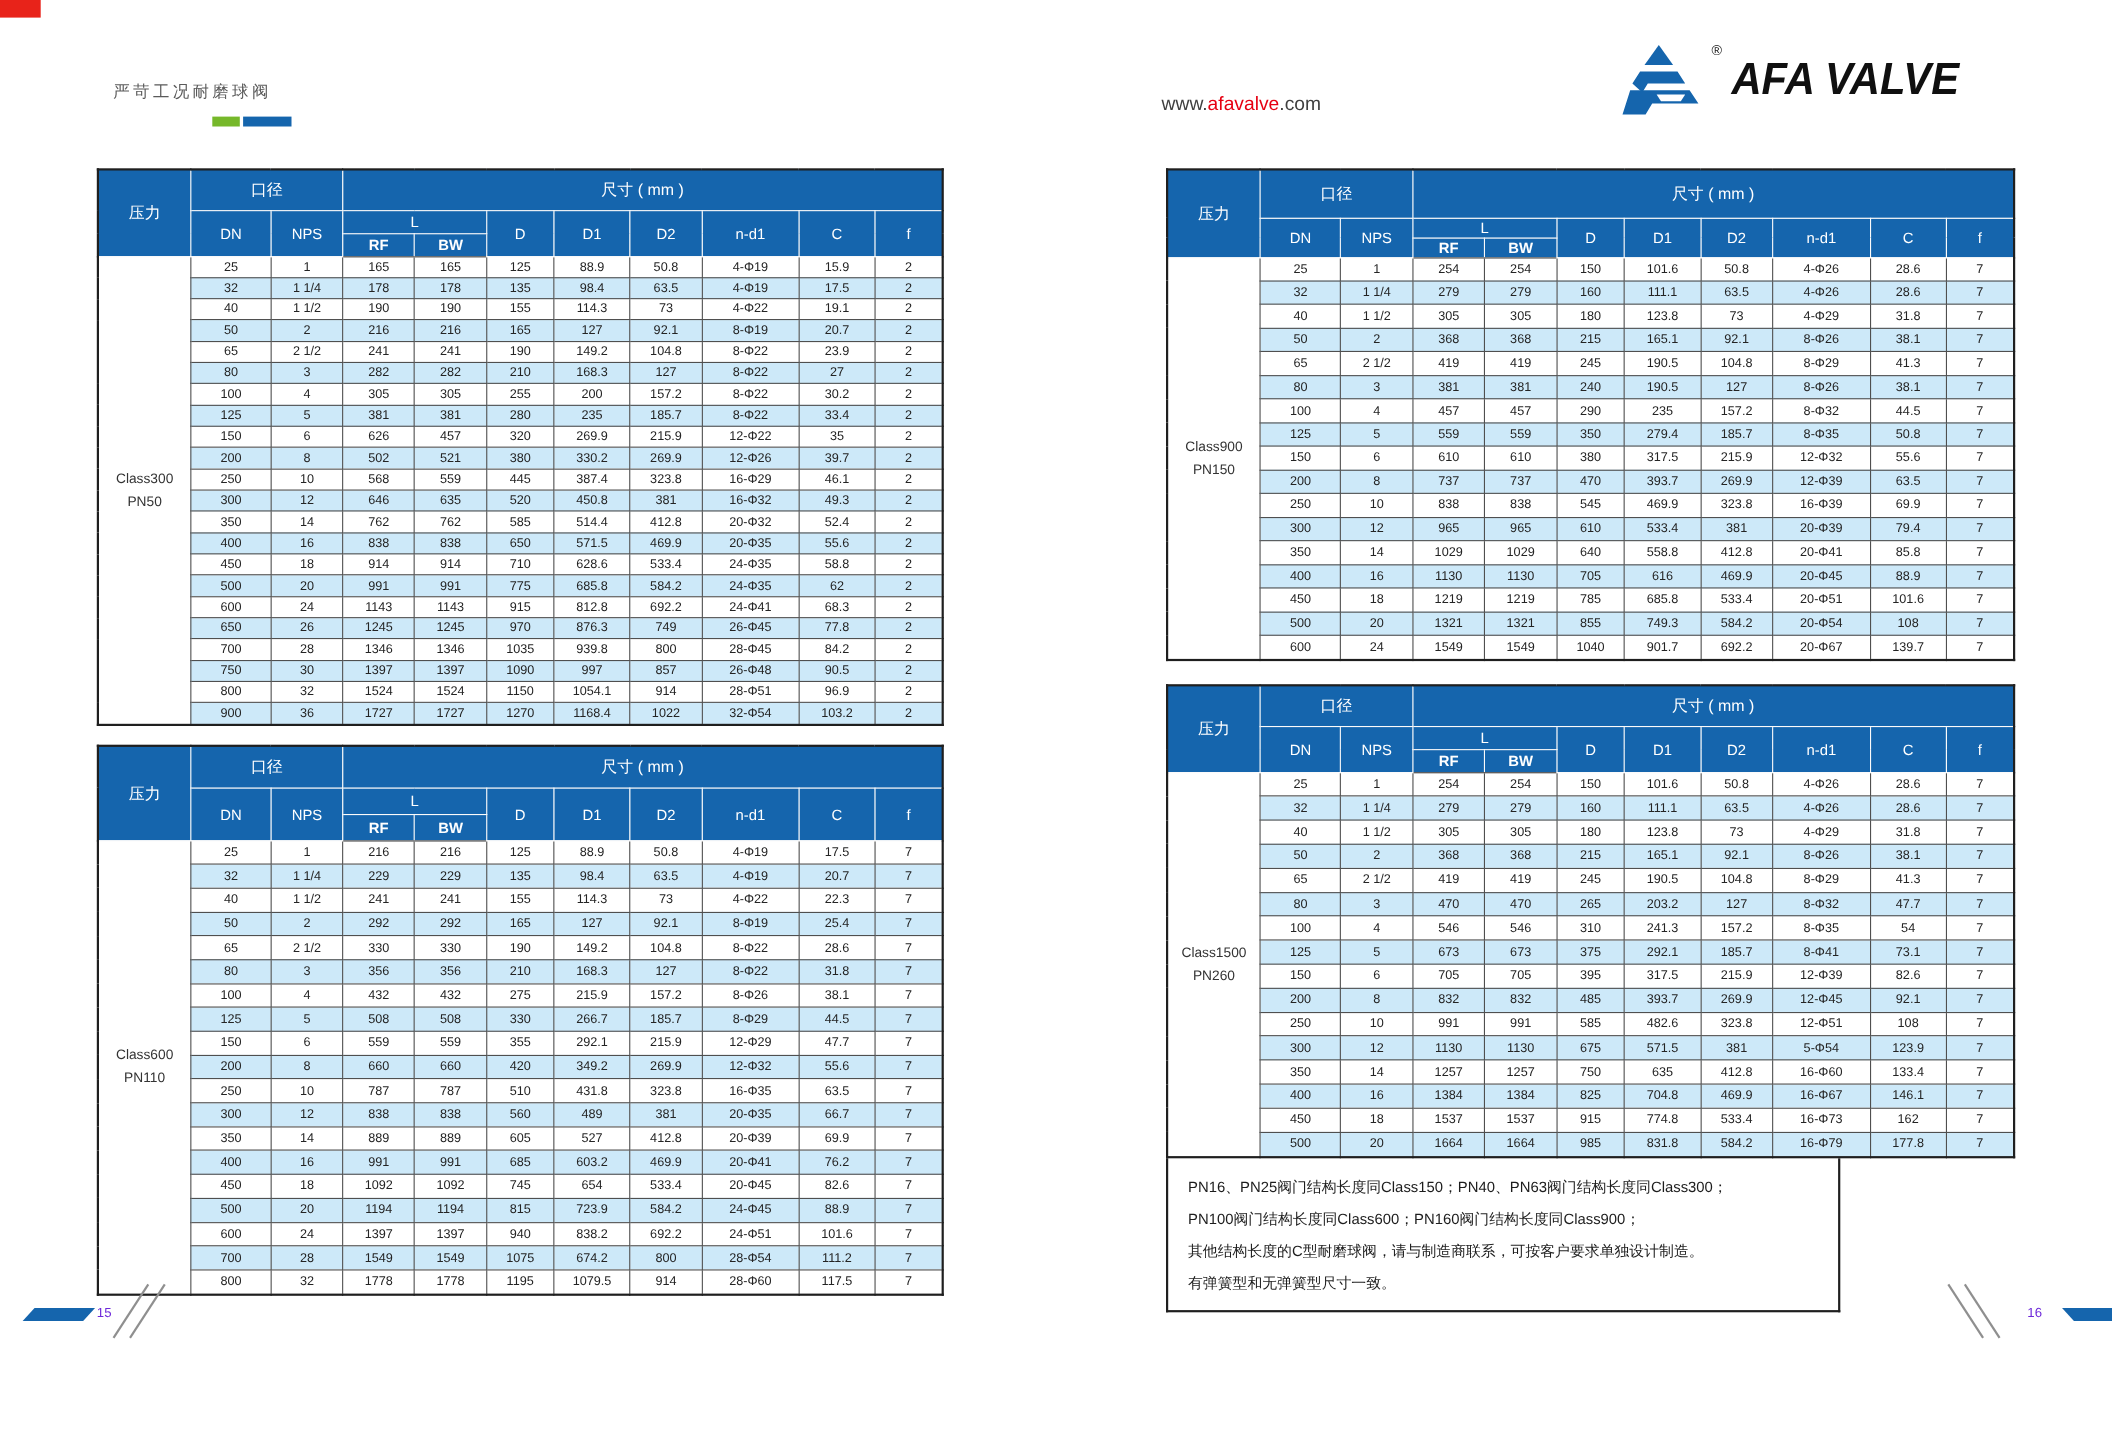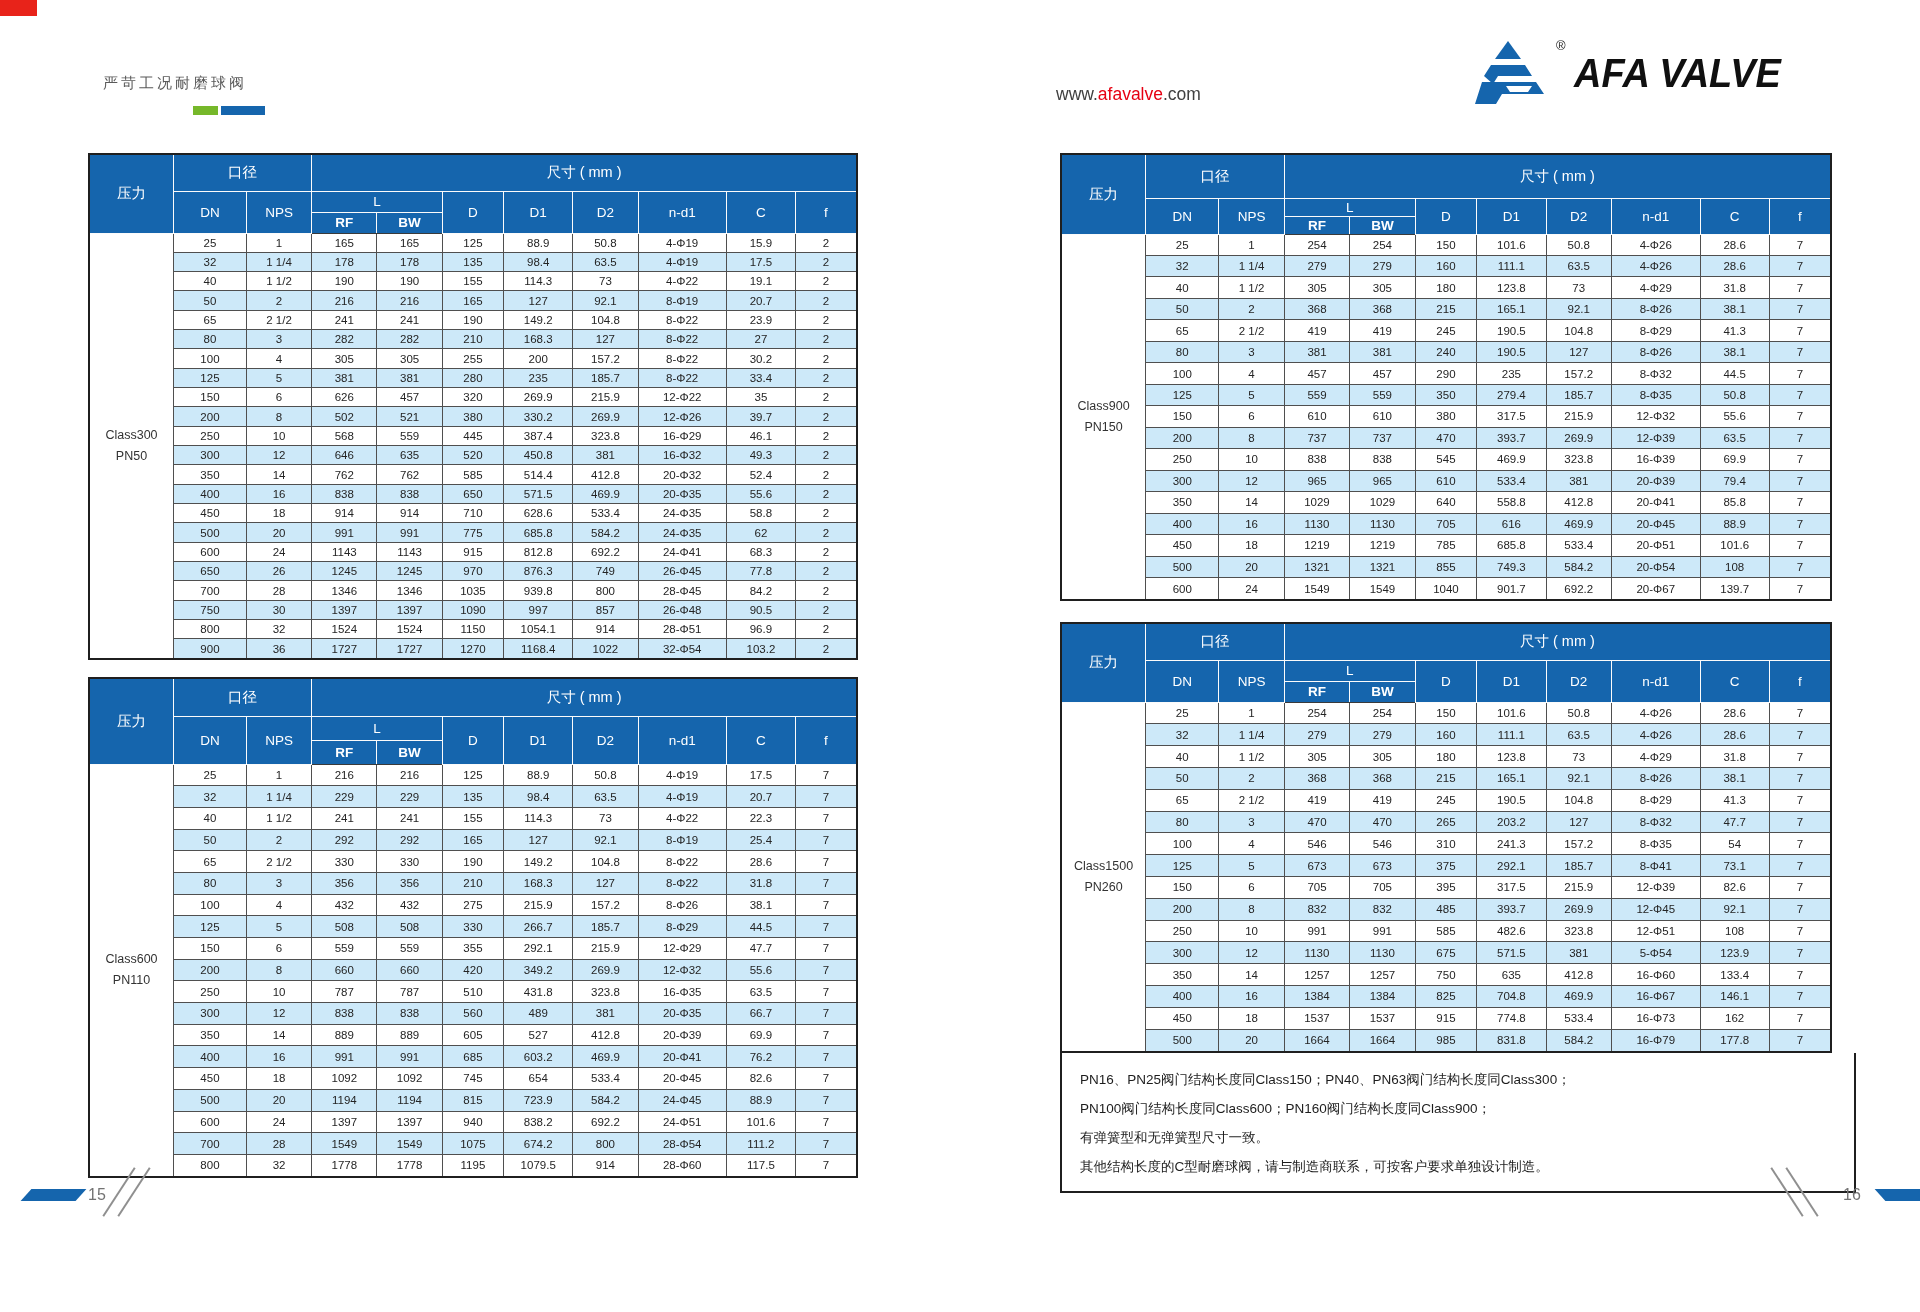--- a/index.html
+++ b/index.html
@@ -32,26 +32,26 @@
   table.vt thead tr.h1{height:var(--h1);}
   table.vt thead tr.h2{height:var(--h2);}
   table.vt thead tr.h3{height:var(--h3);}
   table.vt thead tr:last-child th{border-bottom:1px solid #3a3a3a;font-weight:bold;}
   table.vt td{border:1px solid #4f4f4f;text-align:center;vertical-align:middle;color:#242424;
               font-size:11.5px;padding:0;background:#ffffff;}
   table.vt tbody tr.alt td{background:#cde9f9;}
   table.vt td.press{background:#ffffff !important;font-size:12.5px;color:#333;line-height:1.7;}
 
   
-  .notes-box{position:absolute;left:1060px;top:1053px;width:796px;height:140px;border:2px solid #1f1f1f;
+  .notes-box{position:absolute;left:1060px;top:1053px;width:613px;height:140px;border:2px solid #1f1f1f;
              border-top:none;box-sizing:border-box;padding:12px 18px 0 18px;}
   .note-line{font-size:13.5px;color:#1d1d1d;line-height:29px;}
 
   
-  .page-num{position:absolute;font-size:16px;color:#737373;}
+  .page-num{position:absolute;font-size:12px;color:#6d28d9;}
   .p15{left:88px;top:1186px;}
   .p16{left:1843px;top:1186px;}
   .stripe{position:absolute;height:12px;width:55px;background:#1565ad;top:1189px;}
   .stripe.left{left:26px;transform:skewX(-42deg);}
   .stripe.right{left:1880px;transform:skewX(42deg);}
   .diag{position:absolute;width:2px;height:58px;background:#8f8f8f;top:1163px;}
   .diag.l1{left:118px;transform:rotate(33deg);}
   .diag.l2{left:133px;transform:rotate(33deg);}
   .diag.r1{left:1786px;transform:rotate(-33deg);}
   .diag.r2{left:1801px;transform:rotate(-33deg);}
@@ -1143,22 +1143,22 @@
             <td>177.8</td>
             <td>7</td>
           </tr>
         </tbody>
       </table>
     </div>
 
   <div class="notes-box">
     <div class="note-line">PN16、PN25阀门结构长度同Class150；PN40、PN63阀门结构长度同Class300；</div>
     <div class="note-line">PN100阀门结构长度同Class600；PN160阀门结构长度同Class900；</div>
+    <div class="note-line">其他结构长度的C型耐磨球阀，请与制造商联系，可按客户要求单独设计制造。</div>
     <div class="note-line">有弹簧型和无弹簧型尺寸一致。</div>
-    <div class="note-line">其他结构长度的C型耐磨球阀，请与制造商联系，可按客户要求单独设计制造。</div>
   </div>
 
   <div class="stripe left"></div>
   <div class="page-num p15">15</div>
   <div class="diag l1"></div>
   <div class="diag l2"></div>
 
   <div class="diag r1"></div>
   <div class="diag r2"></div>
   <div class="page-num p16">16</div>

